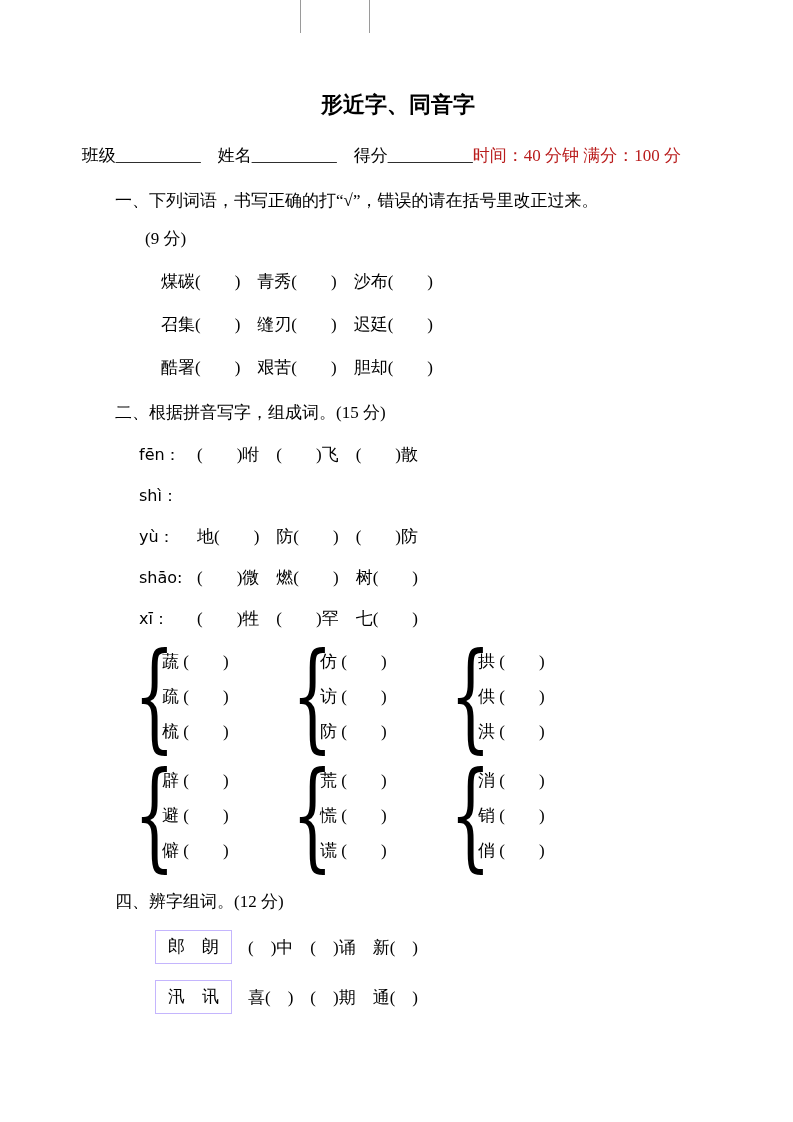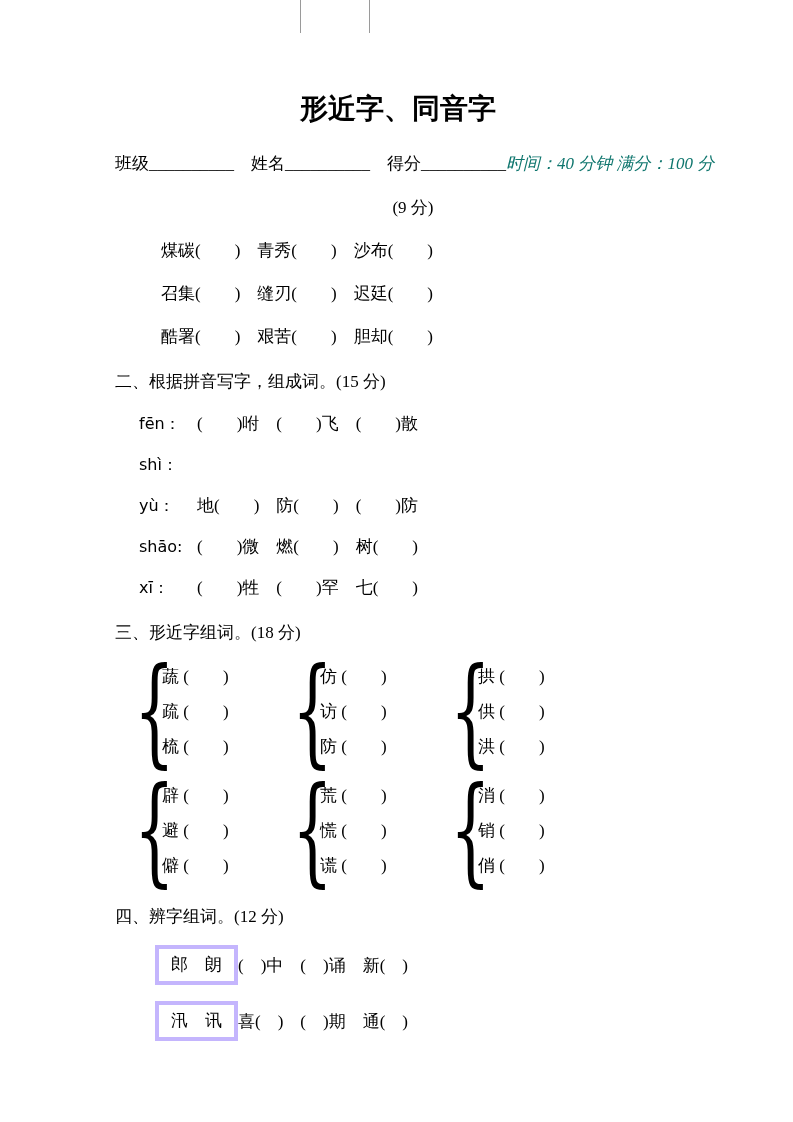--- a/index.html
+++ b/index.html
@@ -16,34 +16,34 @@
     background:#fff;
   }
   .scan-mark { position:absolute; top:0; width:1px; height:33px; background:#9a9a9a; }
   .scan-mark.m1 { left:300px; }
   .scan-mark.m2 { left:369px; }
 
   .title {
     text-align:center;
     font-family:"Liberation Sans","DejaVu Sans",sans-serif;
     font-weight:bold;
-    font-size:28px;
+    font-size:22px;
     margin:0 0 24px 0;
   }
   .header-line {
     display:flex;
-    justify-content:space-between;
+    justify-content:flex-end;
     align-items:baseline;
     margin-bottom:22px;
     white-space:nowrap;
   }
-  .accent { color:#0f766e;font-style:italic; }
+  .accent { color:#b91c1c; }
 
   .sec-heading { margin:22px 0 0 0; line-height:24px; }
-  .score-line  { margin:15px 0 0 30px; line-height:22px;text-align:center; }
+  .score-line  { margin:15px 0 0 30px; line-height:22px; }
 
   .wordrow { margin:21px 0 0 46px; line-height:22px; white-space:pre; }
 
   .pinrow { margin:19px 0 0 24px; line-height:22px; white-space:pre; display:flex; }
   .pinrow .plabel { display:inline-block; width:58px; font-family:"DejaVu Sans","Liberation Sans",sans-serif; font-size:16px; }
 
   .groups {
     margin:14px 0 0 32px;
     display:grid;
     grid-template-columns:158px 158px 160px;
@@ -58,41 +58,43 @@
     transform:scaleX(0.55);
     overflow:visible;
     line-height:105px;
   }
   .group-lines { display:flex; flex-direction:column; }
   .gline { line-height:35px; white-space:pre; }
 
   .s4row { margin:16px 0 0 40px; display:flex; align-items:center; white-space:pre; }
   .charbox {
     display:inline-block;
-    border:4px solid #c4b5fd;
+    border:1px solid #c4b5fd;
     padding:5px 12px;
+    margin-right:16px;
     line-height:22px;
   }
 </style>
 </head>
 <body>
 
 <div class="page">
 
   <div class="scan-mark m1"></div>
   <div class="scan-mark m2"></div>
 
   <h1 class="title">形近字、同音字</h1>
 
   <div class="header-line">
     <span>班级__________　姓名__________　得分__________</span>
     <span class="accent">时间：40 分钟 满分：100 分</span>
   </div>
 
   <div>
+    <p class="sec-heading">一、下列词语，书写正确的打“√”，错误的请在括号里改正过来。</p>
     <p class="score-line">(9 分)</p>
     <p class="wordrow">煤碳(　　)　青秀(　　)　沙布(　　)</p>
     <p class="wordrow">召集(　　)　缝刃(　　)　迟廷(　　)</p>
     <p class="wordrow">酷署(　　)　艰苦(　　)　胆却(　　)</p>
   </div>
 
   <div>
     <p class="sec-heading">二、根据拼音写字，组成词。(15 分)</p>
     <div class="pinrow">
       <span class="plabel">fēn：</span>
@@ -109,21 +111,20 @@
       <span class="plabel">shāo:</span>
       <span>(　　)微　燃(　　)　树(　　)</span>
     </div>
     <div class="pinrow">
       <span class="plabel">xī：</span>
       <span>(　　)牲　(　　)罕　七(　　)</span>
     </div>
   </div>
 
   <div>
-    <p class="sec-heading">三、形近字组词。(18 分)</p>
     <div class="groups">
 
       <div class="group">
         <span class="brace">{</span>
         <div class="group-lines">
           <div class="gline">蔬 (　　)</div>
           <div class="gline">疏 (　　)</div>
           <div class="gline">梳 (　　)</div>
         </div>
       </div>

